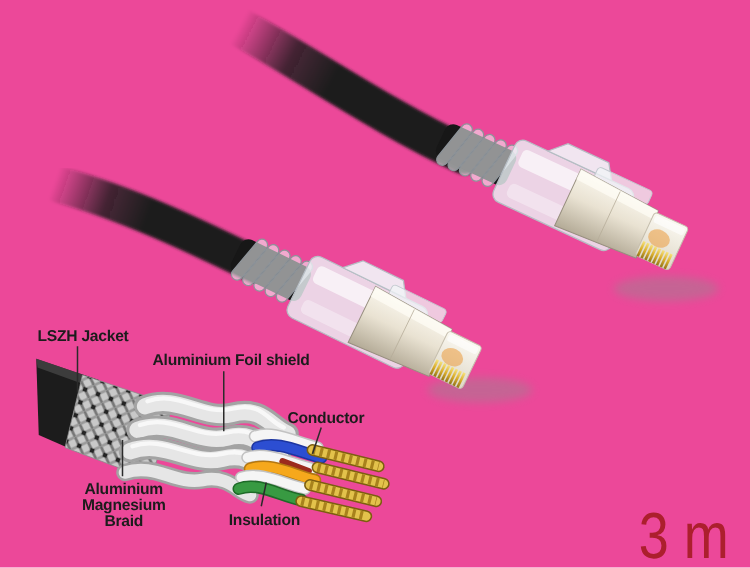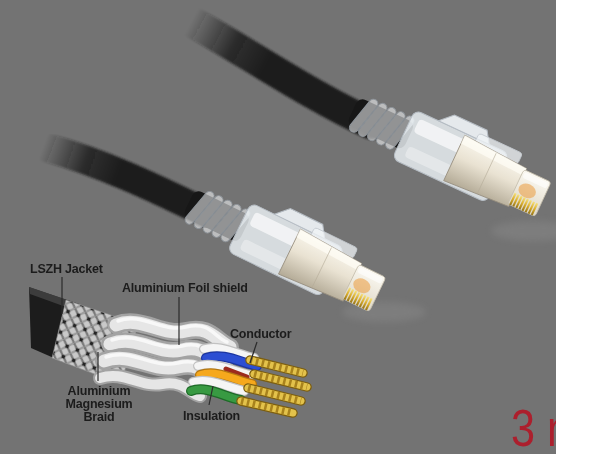--- a/index.html
+++ b/index.html
@@ -1,16 +1,16 @@
 <!DOCTYPE html>
 <html><head>
 <meta charset="utf-8">
 <style>
   html,body{margin:0;padding:0;background:#fff;}
-  .stage{position:relative;width:556px;height:454px;background:#737373;overflow:hidden;
+  .stage{position:relative;width:600px;height:454px;background:#ec4899;overflow:hidden;
          font-family:"Liberation Sans", sans-serif;}
   svg{position:absolute;inset:0;}
   .diag-label{font-family:"Liberation Sans", sans-serif;font-size:12.5px;font-weight:600;
               letter-spacing:-0.2px;}
   .size-label{font-family:"Liberation Sans", sans-serif;font-size:52px;font-weight:400;}
 </style>
 </head>
 <body>
 
 <div class="stage">

